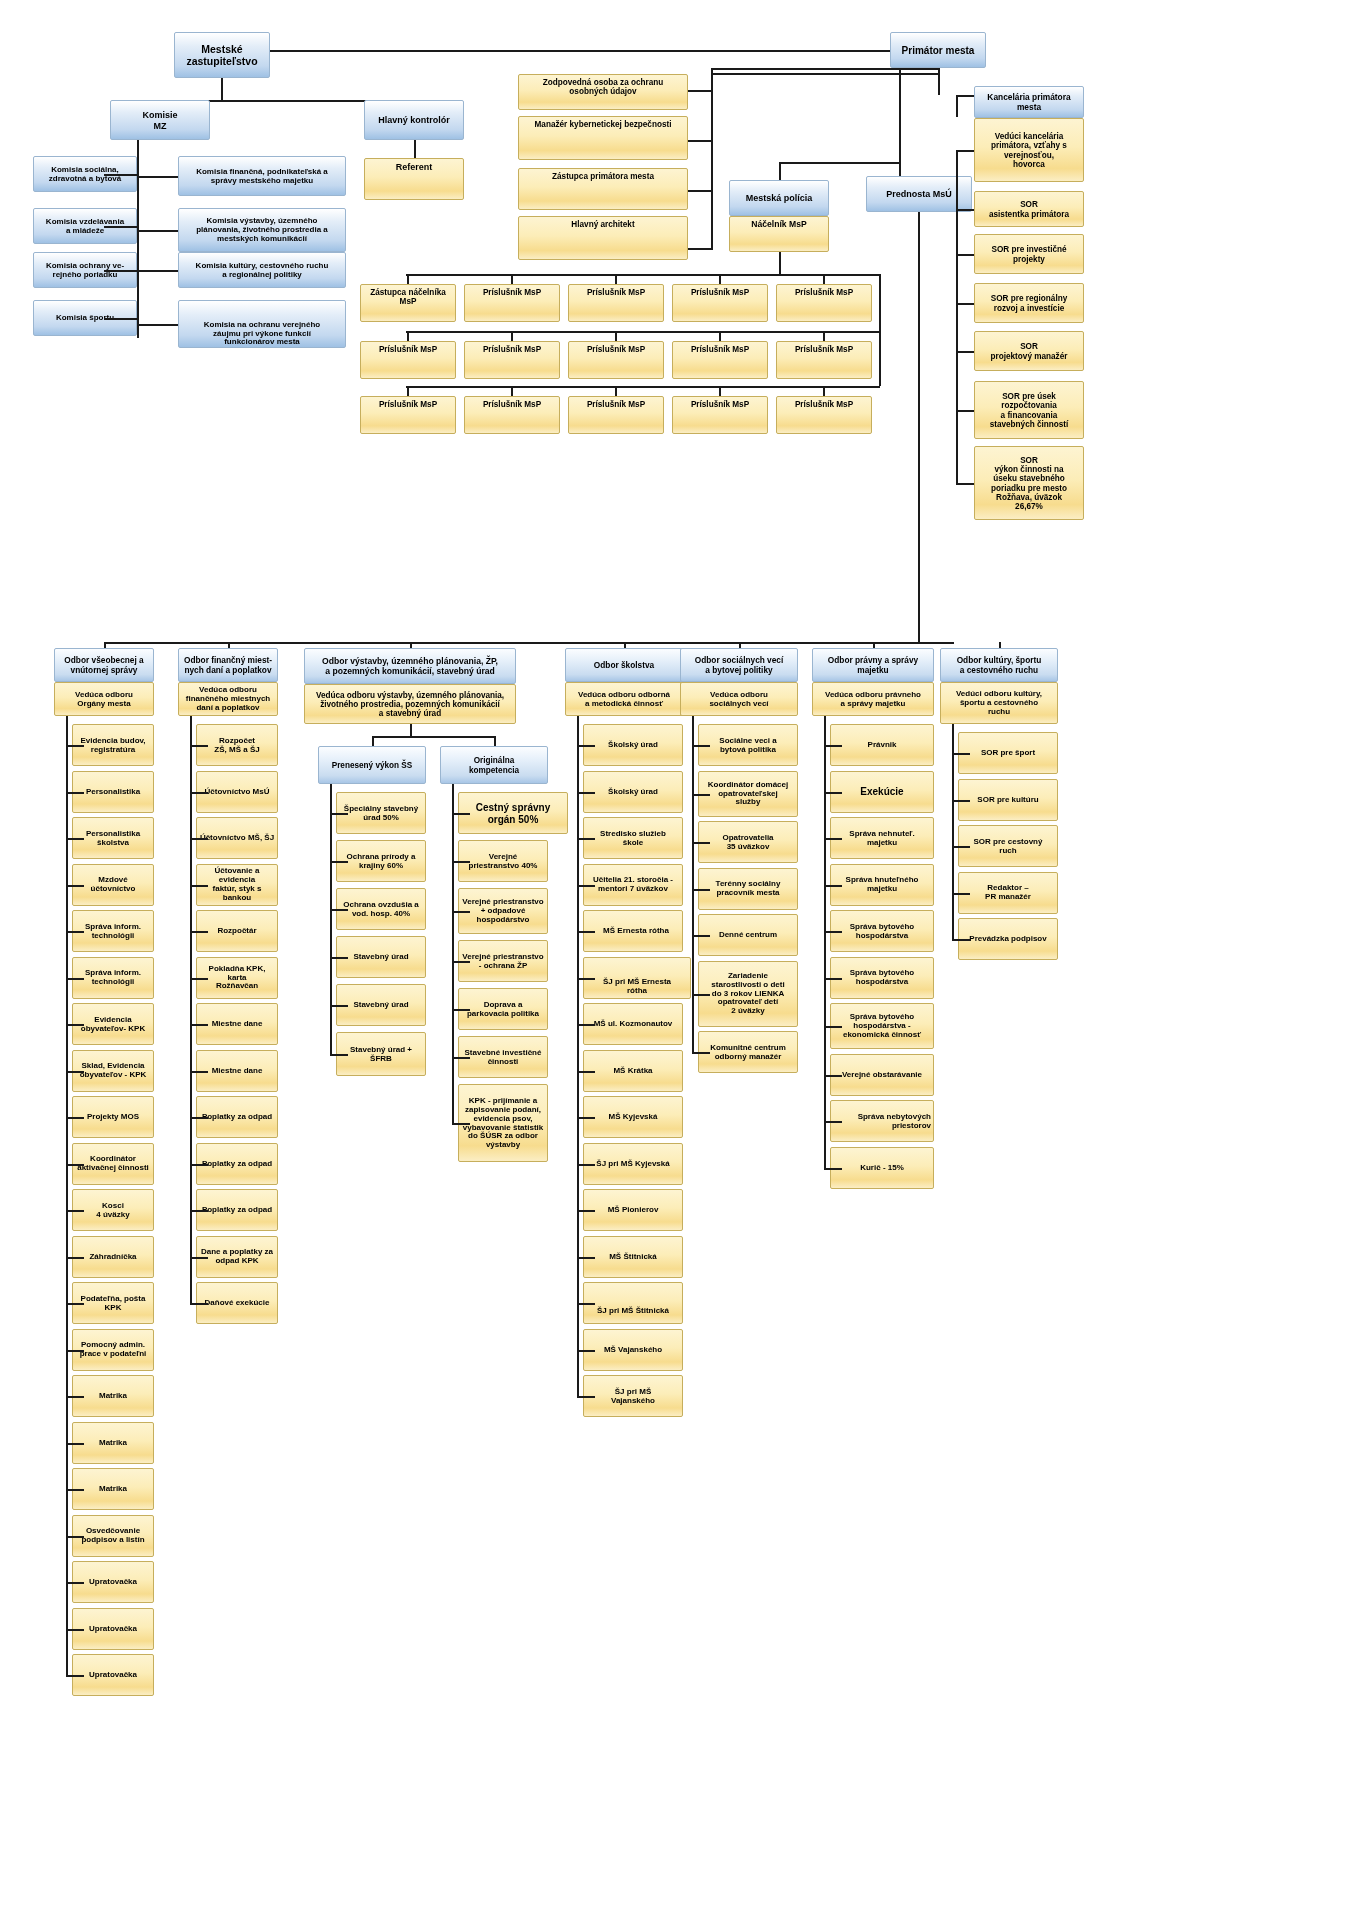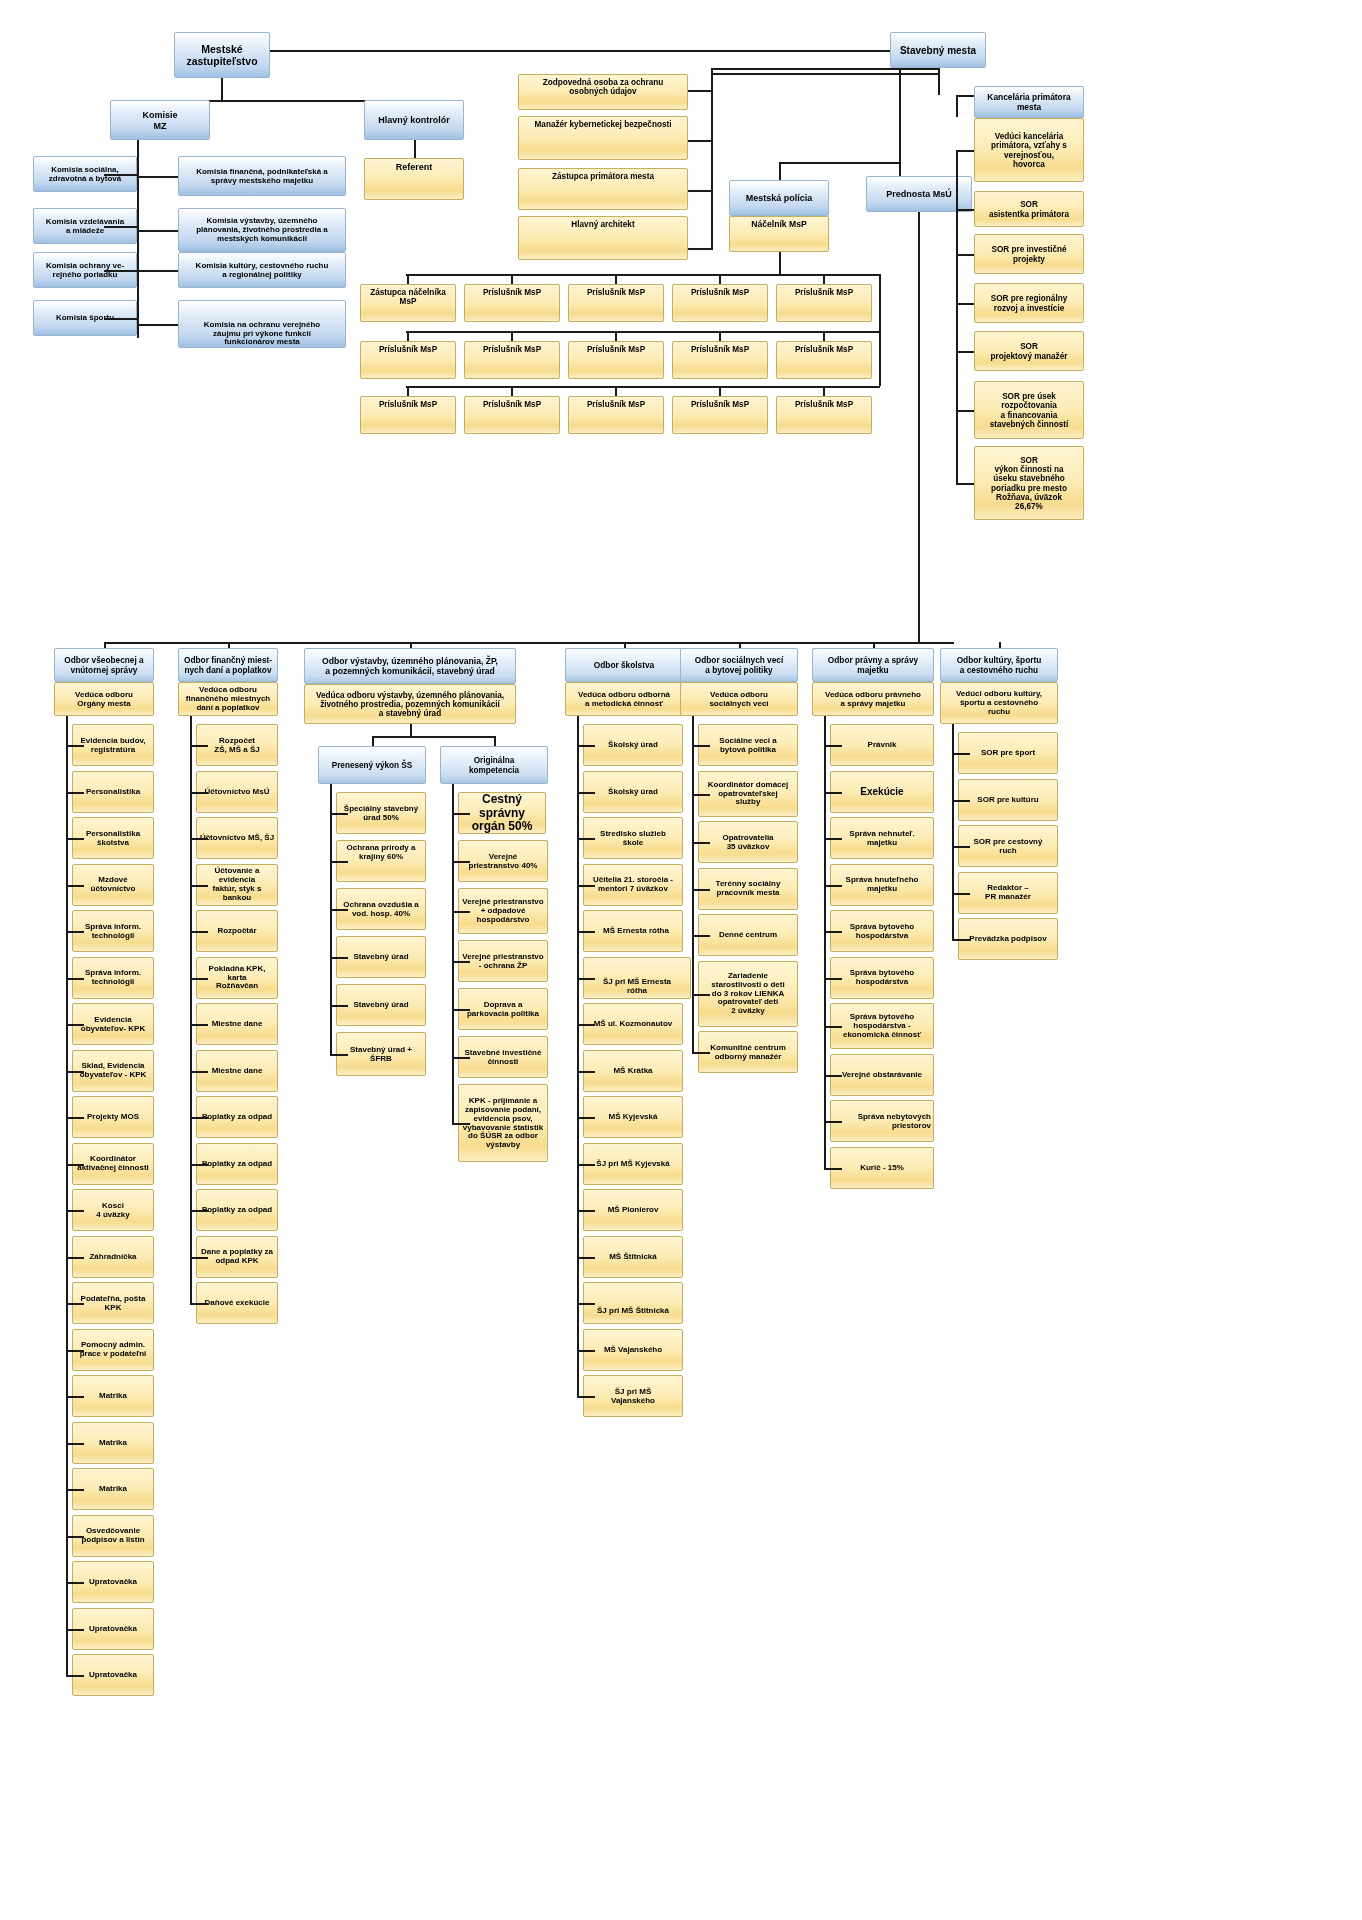--- a/index.html
+++ b/index.html
@@ -52,21 +52,21 @@
 </style>
 </head>
 <body>
 
 <div id="page">
     <div class="node blue" style="left: 174px; top: 32px; width: 96px; height: 46px; font-size: 10.5px; align-items: center;">
       <span style="white-space: pre-line; display: block; width: 100%;">Mestské
 zastupiteľstvo</span>
     </div>
     <div class="node blue" style="left: 890px; top: 32px; width: 96px; height: 36px; font-size: 10px; align-items: center;">
-      <span style="white-space: pre-line; display: block; width: 100%;">Stavebný mesta</span>
+      <span style="white-space: pre-line; display: block; width: 100%;">Primátor mesta</span>
     </div>
     <div class="ln lnh" style="left: 270px; top: 50px; width: 620px;"></div>
     <div class="ln lnv" style="left: 221px; top: 78px; height: 22px;"></div>
     <div class="ln lnh" style="left: 160px; top: 100px; width: 260px;"></div>
     <div class="ln lnv" style="left: 160px; top: 100px; height: 10px;"></div>
     <div class="ln lnv" style="left: 414px; top: 100px; height: 10px;"></div>
     <div class="node blue" style="left: 110px; top: 100px; width: 100px; height: 40px; font-size: 9px; align-items: center;">
       <span style="white-space: pre-line; display: block; width: 100%;">Komisie
 MZ</span>
     </div>
@@ -460,21 +460,21 @@
     <div class="ln lnv" style="left: 372px; top: 736px; height: 10px;"></div>
     <div class="ln lnv" style="left: 494px; top: 736px; height: 10px;"></div>
     <div class="node blue-dept" style="left: 318px; top: 746px; width: 108px; height: 38px; font-size: 8.2px; align-items: center;">
       <span style="white-space: pre-line; display: block; width: 100%;">Prenesený výkon ŠS</span>
     </div>
     <div class="node yellow" style="left: 336px; top: 792px; width: 90px; height: 42px; font-size: 8px; align-items: center;">
       <span style="white-space: pre-line; display: block; width: 100%;">Špeciálny stavebný
 úrad 50%</span>
     </div>
     <div class="ln lnh" style="left: 330px; top: 813px; width: 18px;"></div>
-    <div class="node yellow" style="left: 336px; top: 840px; width: 90px; height: 42px; font-size: 8px; ">
+    <div class="node yellow" style="left: 336px; top: 840px; width: 90px; height: 42px; font-size: 8px; align-items: center;">
       <span style="white-space: pre-line; display: block; width: 100%;">Ochrana prírody a
 krajiny 60%</span>
     </div>
     <div class="ln lnh" style="left: 330px; top: 861px; width: 18px;"></div>
     <div class="node yellow" style="left: 336px; top: 888px; width: 90px; height: 42px; font-size: 8px; align-items: center;">
       <span style="white-space: pre-line; display: block; width: 100%;">Ochrana ovzdušia a
 vod. hosp. 40%</span>
     </div>
     <div class="ln lnh" style="left: 330px; top: 909px; width: 18px;"></div>
     <div class="node yellow" style="left: 336px; top: 936px; width: 90px; height: 42px; font-size: 8px; align-items: center;">
@@ -488,21 +488,21 @@
     <div class="node yellow" style="left: 336px; top: 1032px; width: 90px; height: 44px; font-size: 8px; align-items: center;">
       <span style="white-space: pre-line; display: block; width: 100%;">Stavebný úrad +
 ŠFRB</span>
     </div>
     <div class="ln lnh" style="left: 330px; top: 1054px; width: 18px;"></div>
     <div class="ln lnv" style="left: 330px; top: 784px; height: 270px;"></div>
     <div class="node blue-dept" style="left: 440px; top: 746px; width: 108px; height: 38px; font-size: 8.2px; align-items: center;">
       <span style="white-space: pre-line; display: block; width: 100%;">Originálna
 kompetencia</span>
     </div>
-    <div class="node yellow" style="left: 458px; top: 792px; width: 88px; height: 42px; font-size: 12px; align-items: center;">
+    <div class="node yellow" style="left: 458px; top: 792px; width: 110px; height: 42px; font-size: 10px; align-items: center;">
       <span style="white-space: pre-line; display: block; width: 100%;">Cestný správny
 orgán 50%</span>
     </div>
     <div class="ln lnh" style="left: 452px; top: 813px; width: 18px;"></div>
     <div class="node yellow" style="left: 458px; top: 840px; width: 90px; height: 42px; font-size: 8px; align-items: center;">
       <span style="white-space: pre-line; display: block; width: 100%;">Verejné
 priestranstvo 40%</span>
     </div>
     <div class="ln lnh" style="left: 452px; top: 861px; width: 18px;"></div>
     <div class="node yellow" style="left: 458px; top: 888px; width: 90px; height: 46px; font-size: 8px; align-items: center;">

